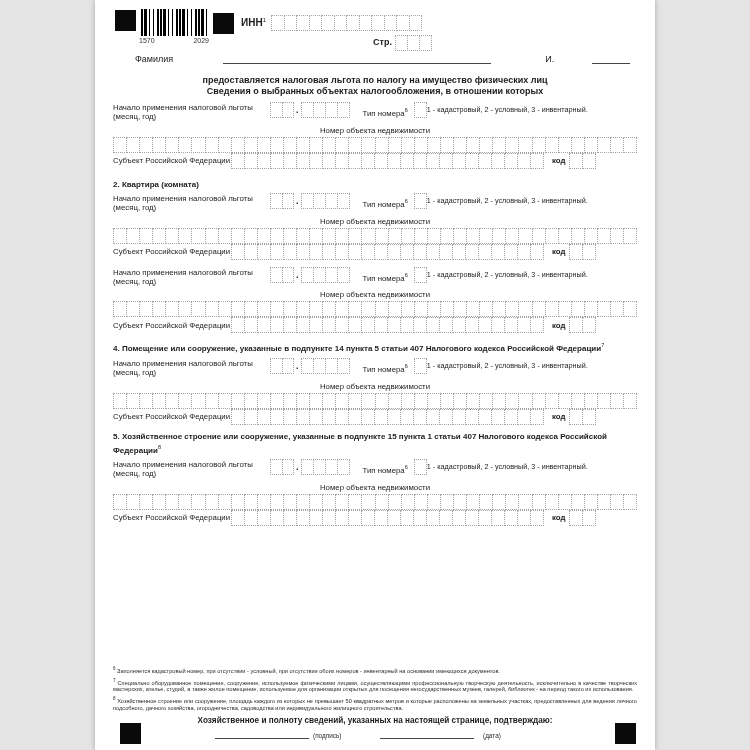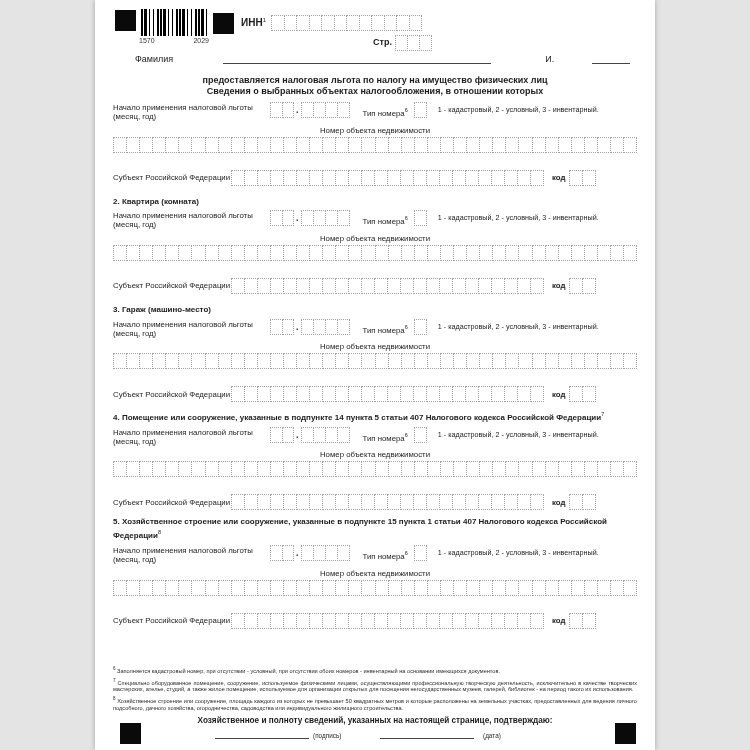--- a/index.html
+++ b/index.html
@@ -54,25 +54,25 @@
   .sec-heading{margin:0 0 4px 0;font-size:8px;font-weight:bold;line-height:10px;}
   .sec-heading sup{font-size:5.5px;font-weight:normal;}
   .row{display:flex;align-items:center;}
   .start-row{align-items:flex-start;}
   .start-label{flex:0 0 157px;font-size:7.8px;line-height:9px;padding-top:1px;}
   .date-cells{display:flex;align-items:center;}
   .date-dot{font-weight:bold;font-size:9px;margin:0 2px;line-height:16px;}
   .type-label{margin-left:13px;font-size:7.8px;line-height:16px;white-space:nowrap;}
   .type-label sup{font-size:5.5px;}
   .type-cell{margin-left:6px;}
-  .type-legend{margin-left:11px;font-size:7.2px;line-height:16px;white-space:nowrap;}
+  .type-legend{font-size:7.2px;line-height:16px;white-space:nowrap;}
   .obj-num-label{text-align:center;font-size:7.8px;margin:4px 0 2px 0;}
   .obj-num-cells{width:100%;}
   .obj-num-cells .cell{flex:1 1 auto;}
-  .subject-row{margin-top:17px;}
+  .subject-row{margin-top:0;}
   .subject-label{flex:0 0 118px;font-size:7.8px;}
   .subject-cells{flex:0 0 auto;}
   .subject-cells .cell{flex:0 0 14px;}
   .code-label{margin-left:8px;margin-right:4px;font-size:7.8px;font-weight:bold;}
   .code-cells .cell{flex:0 0 14px;}
   
   .footnotes{position:absolute;left:18px;right:18px;top:666px;font-size:5.6px;line-height:6.8px;color:#2b2b2b;text-align:justify;}
   .footnote{margin-bottom:3px;}
   .footnote sup{font-size:4.5px;}
   
@@ -337,21 +337,20 @@
           </div>
       <div class="code-label">код</div>
       <div class="cells code-cells">
             <div class="cell" style="flex: 0 0 14px;"></div>
             <div class="cell" style="flex: 0 0 14px;"></div>
           </div>
     </div>
   </section>
 
   <section class="obj-section">
-    <h3 class="sec-heading"><span class="sec-h-text">3. Гараж (машино-место)</span><sup class="sec-h-sup"></sup></h3>
     <div class="row start-row">
       <div class="start-label">
         <div>Начало применения налоговой льготы</div>
         <div>(месяц, год)</div>
       </div>
       <div class="date-cells">
         <div class="cells">
               <div class="cell" style="flex: 0 0 12.5px;"></div>
               <div class="cell" style="flex: 0 0 12.5px;"></div>
             </div>

